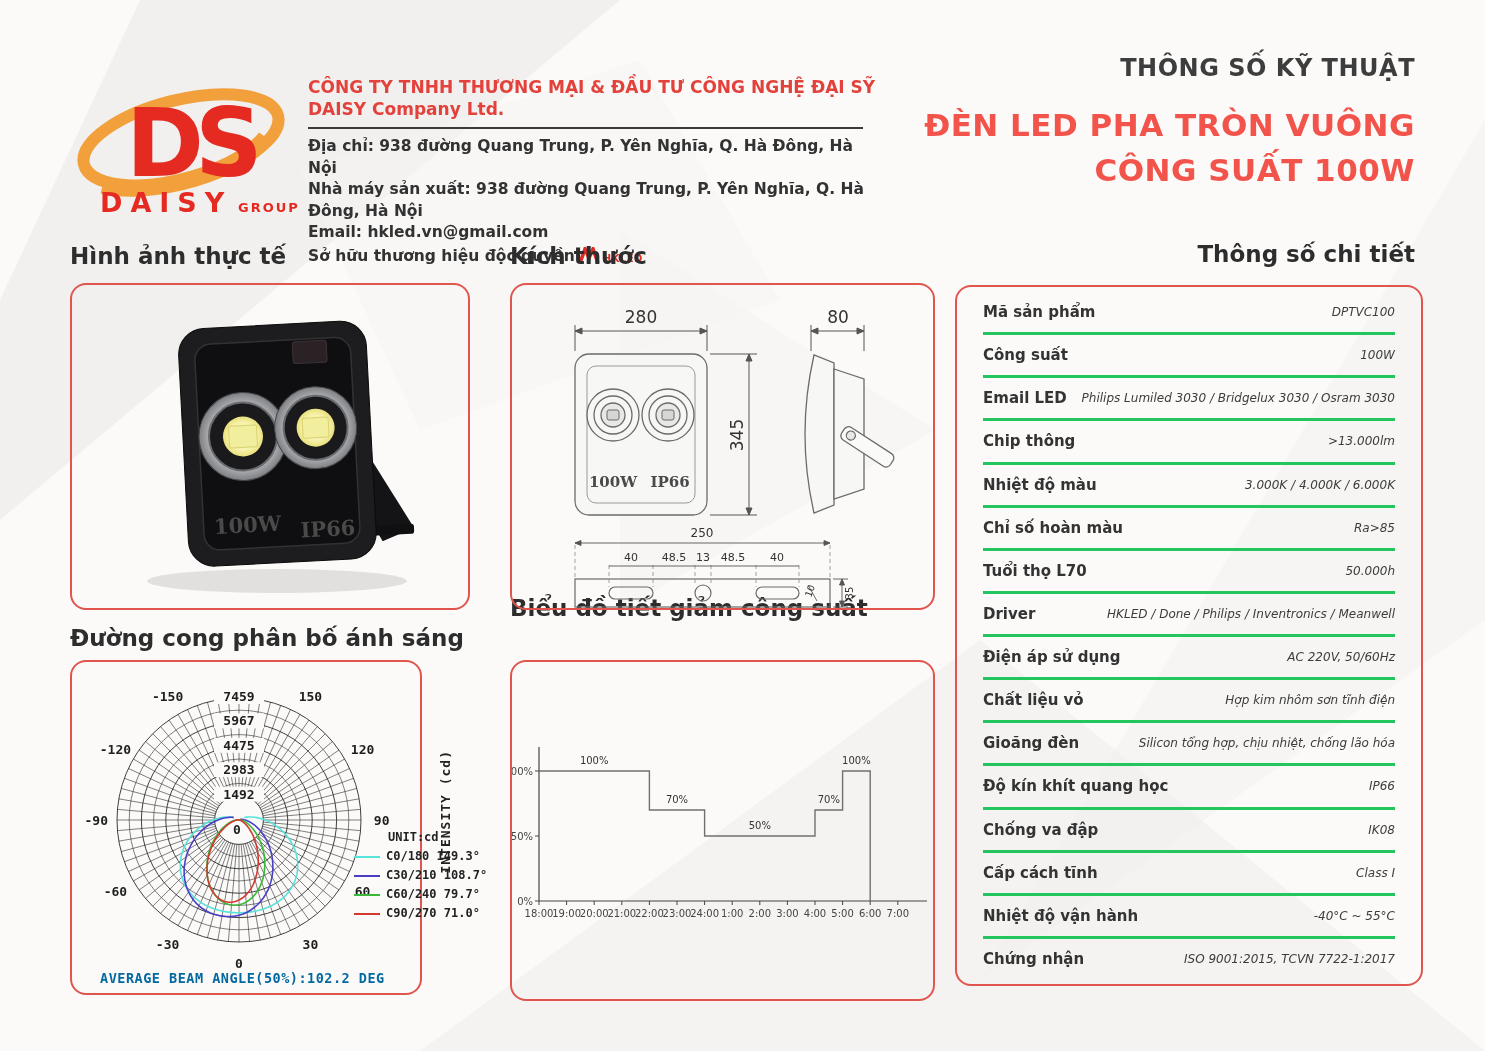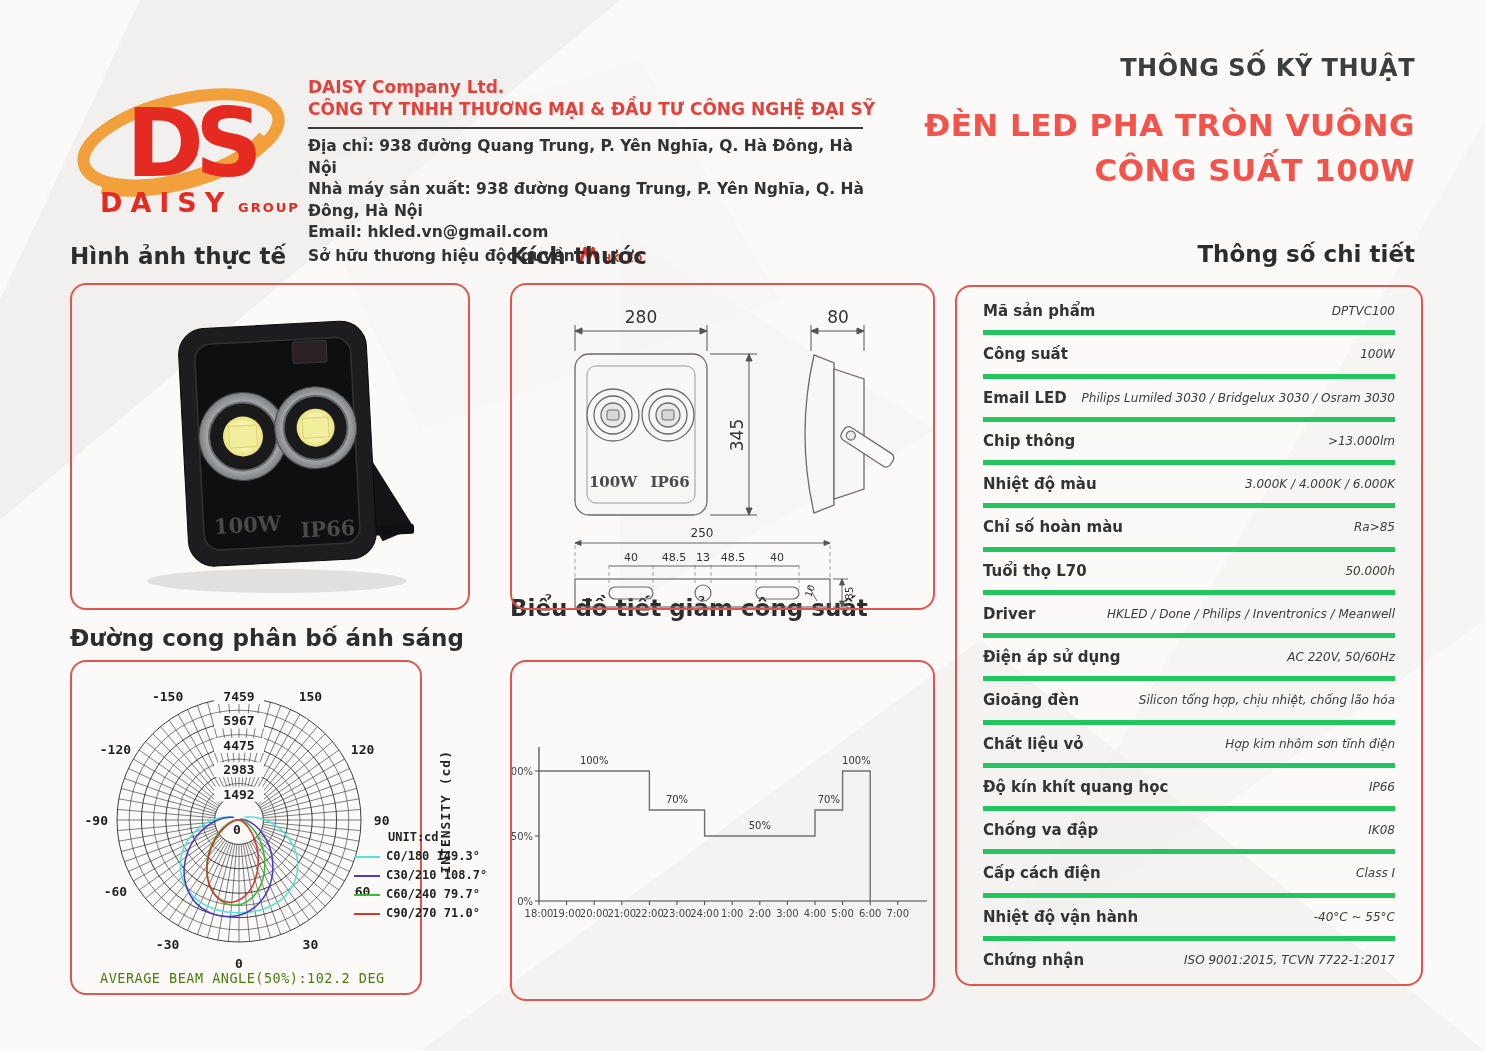--- a/index.html
+++ b/index.html
@@ -20,32 +20,32 @@
   .sec-h{font-size:23px;font-weight:bold;color:#2d2d2d;}
   
   .panel{position:absolute;border:2px solid #e0564f;border-radius:16px;box-sizing:border-box;background:transparent;}
   #photo-panel{left:70px;top:283px;width:400px;height:327px;}
   #dims-panel{left:510px;top:283px;width:425px;height:327px;}
   #polar-panel{left:70px;top:660px;width:352px;height:335px;}
   #power-panel{left:510px;top:660px;width:425px;height:341px;}
   
   #spec-panel{left:955px;top:285px;width:468px;height:701px;border:2px solid #e0564f;border-radius:16px;
     display:flex;flex-direction:column;padding:5px 26px;box-sizing:border-box;position:absolute;}
-  .spec-row{flex:1;display:flex;align-items:center;justify-content:space-between;border-bottom:5px solid #22c55e;gap:10px;}
+  .spec-row{flex:1;display:flex;align-items:center;justify-content:space-between;border-bottom:3px solid #22c55e;gap:10px;}
   .spec-row:last-child{border-bottom:none;}
   .spec-label{font-weight:bold;font-size:15px;color:#333;white-space:nowrap;}
   .spec-value{font-style:italic;font-size:12px;color:#3c3c3c;text-align:right;white-space:nowrap;}
   
   .mono{font-family:"DejaVu Sans Mono",monospace;}
   .polar-legend{left:282px;top:166px;font-size:12px;font-weight:bold;color:#222;line-height:19px;}
   .polar-legend .lg-row{display:flex;align-items:center;gap:6px;white-space:nowrap;}
   .lg-line{display:inline-block;width:26px;height:0;border-top:2px solid #000;}
   .intensity-label{left:366px;top:88px;font-size:13px;font-weight:bold;color:#222;
     writing-mode:vertical-rl;transform:rotate(180deg);letter-spacing:1px;}
-  .beam-note{left:28px;top:308px;font-size:13.5px;font-weight:normal;color:#4d7c0f;letter-spacing:.5px;}
+  .beam-note{left:28px;top:308px;font-size:13.5px;font-weight:bold;color:#0369a1;letter-spacing:.5px;}
   svg text.pl{font-family:"DejaVu Sans Mono",monospace;font-size:13px;font-weight:bold;fill:#1e1e1e;}
   svg text.cl{font-family:"DejaVu Sans",sans-serif;font-size:10px;fill:#444;}
   svg text.seg{font-family:"DejaVu Sans",sans-serif;font-size:10px;fill:#333;}
   svg text.dim{font-family:"DejaVu Sans",sans-serif;fill:#333;}
   svg text.dtxt{font-family:"DejaVu Serif",serif;font-weight:bold;fill:#4a4a4a;}
 </style>
 </head>
 <body>
 
 <div id="page">
@@ -62,22 +62,22 @@
     <g transform="rotate(-14 117 70)">
       <ellipse cx="117" cy="70" rx="100" ry="40" fill="none" stroke="#f2a03b" stroke-width="12"></ellipse>
       <path d="M30,95 A100,40 0 0 0 200,88" fill="none" stroke="#f2a03b" stroke-width="17"></path>
     </g>
     <text x="62" y="106" font-size="94" font-weight="bold" fill="#e52a21" style="font-family:'DejaVu Sans',sans-serif;letter-spacing:-9px">DS</text>
     <text x="36" y="142" font-size="27" font-weight="bold" fill="#e52a21" style="letter-spacing:8px">DAISY</text>
     <text x="174" y="142" font-size="13" font-weight="bold" fill="#e52a21" style="letter-spacing:2px">GROUP</text>
   </svg>
 
   <div class="abs company">
+    <div class="cname">CÔNG TY TNHH THƯƠNG MẠI &amp; ĐẦU TƯ CÔNG NGHỆ ĐẠI SỸ</div>
     <div class="cname">DAISY Company Ltd.</div>
-    <div class="cname">CÔNG TY TNHH THƯƠNG MẠI &amp; ĐẦU TƯ CÔNG NGHỆ ĐẠI SỸ</div>
     <div class="divider"></div>
     <div class="cline">Địa chỉ: 938 đường Quang Trung, P. Yên Nghĩa, Q. Hà Đông, Hà Nội</div>
     <div class="cline">Nhà máy sản xuất: 938 đường Quang Trung, P. Yên Nghĩa, Q. Hà Đông, Hà Nội</div>
     <div class="cline">Email: hkled.vn@gmail.com</div>
     <div class="cline tm-row">
       <span>Sở hữu thương hiệu độc quyền</span>
       <svg width="26" height="18" viewBox="0 0 24 18">
         <path d="M3,16 L8,2 L12,11 L16,2 L21,16" stroke="#e52a21" stroke-width="3.6" fill="none"></path>
       </svg>
       <span class="hk-small">HKLED</span>
@@ -437,37 +437,37 @@
       </div>
     <div class="spec-row">
         <span class="spec-label">Driver</span>
         <span class="spec-value">HKLED / Done / Philips / Inventronics / Meanwell</span>
       </div>
     <div class="spec-row">
         <span class="spec-label">Điện áp sử dụng</span>
         <span class="spec-value">AC 220V, 50/60Hz</span>
       </div>
     <div class="spec-row">
+        <span class="spec-label">Chất liệu vỏ</span>
+        <span class="spec-value">Hợp kim nhôm sơn tĩnh điện</span>
+      </div>
+    <div class="spec-row">
         <span class="spec-label">Gioăng đèn</span>
         <span class="spec-value">Silicon tổng hợp, chịu nhiệt, chống lão hóa</span>
       </div>
     <div class="spec-row">
-        <span class="spec-label">Chất liệu vỏ</span>
-        <span class="spec-value">Hợp kim nhôm sơn tĩnh điện</span>
-      </div>
-    <div class="spec-row">
         <span class="spec-label">Độ kín khít quang học</span>
         <span class="spec-value">IP66</span>
       </div>
     <div class="spec-row">
         <span class="spec-label">Chống va đập</span>
         <span class="spec-value">IK08</span>
       </div>
     <div class="spec-row">
-        <span class="spec-label">Cấp cách điện</span>
+        <span class="spec-label">Cấp cách tĩnh</span>
         <span class="spec-value">Class I</span>
       </div>
     <div class="spec-row">
         <span class="spec-label">Nhiệt độ vận hành</span>
         <span class="spec-value">-40°C ~ 55°C</span>
       </div>
     <div class="spec-row">
         <span class="spec-label">Chứng nhận</span>
         <span class="spec-value">ISO 9001:2015, TCVN 7722-1:2017</span>
       </div>

